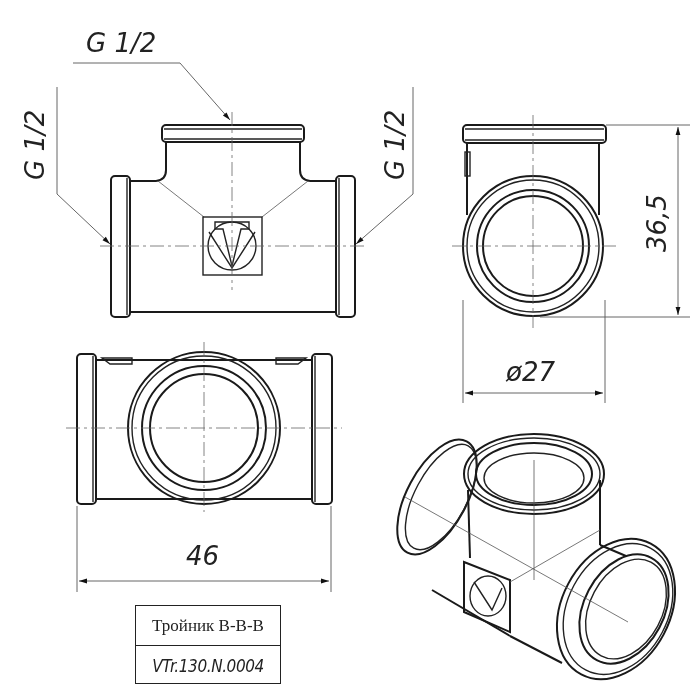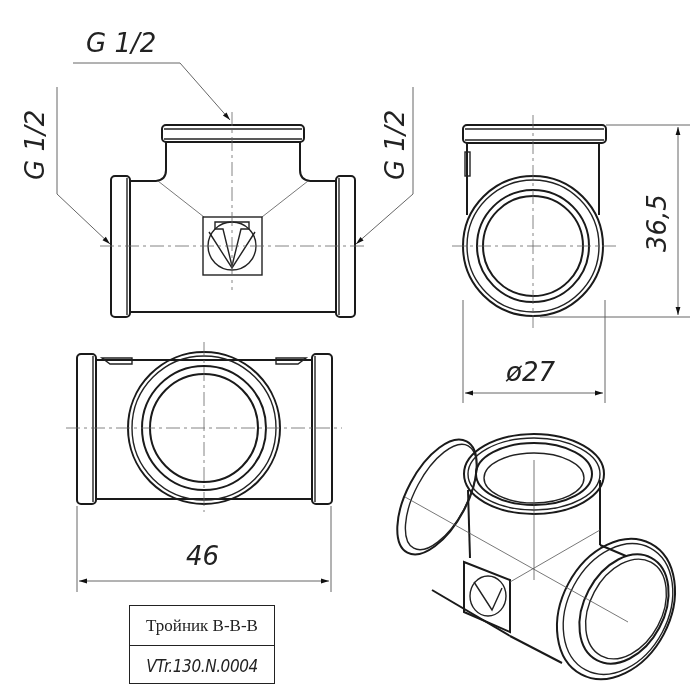--- a/index.html
+++ b/index.html
@@ -5,21 +5,21 @@
   html, body { margin: 0; padding: 0; background: #ffffff; }
   body { width: 700px; height: 700px; position: relative; overflow: hidden; }
   #drawing { position: absolute; left: 0; top: 0; width: 700px; height: 700px; }
   .thick { stroke: #1a1a1a; stroke-width: 2; fill: none; }
   .med { stroke: #222; stroke-width: 1.4; fill: none; }
   .thin { stroke: #555; stroke-width: 0.8; fill: none; }
   .center { stroke: #666; stroke-width: 0.8; fill: none; stroke-dasharray: 14 4 3 4; }
   .dim { stroke: #555; stroke-width: 0.9; fill: none; }
   .arrow { fill: #111; stroke: none; }
   .dimtext { font-family: "DejaVu Sans", sans-serif; font-style: italic; font-size: 26px; fill: #222; }
-  .title-box { position: absolute; left: 129px; top: 605px; width: 146px; height: 79px; border: 1.5px solid #222; box-sizing: border-box; }
+  .title-box { position: absolute; left: 135px; top: 605px; width: 146px; height: 79px; border: 1.5px solid #222; box-sizing: border-box; }
   .title-row { height: 39px; display: flex; align-items: center; justify-content: center; }
   .title-row.top { border-bottom: 1.5px solid #222; font-family: "Liberation Serif", serif; font-size: 17px; color: #222; }
   .title-row.bottom { font-family: "DejaVu Sans", sans-serif; font-style: italic; font-size: 18px; color: #222; letter-spacing: -0.5px; transform: scaleX(0.85); }
 </style>
 </head>
 <body>
 
 <svg id="drawing" viewBox="0 0 700 700" xmlns="http://www.w3.org/2000/svg">
   <defs>
     <marker id="arr" viewBox="0 0 10 10" refX="10" refY="5" markerWidth="14" markerHeight="8" orient="auto-start-reverse" markerUnits="userSpaceOnUse">

